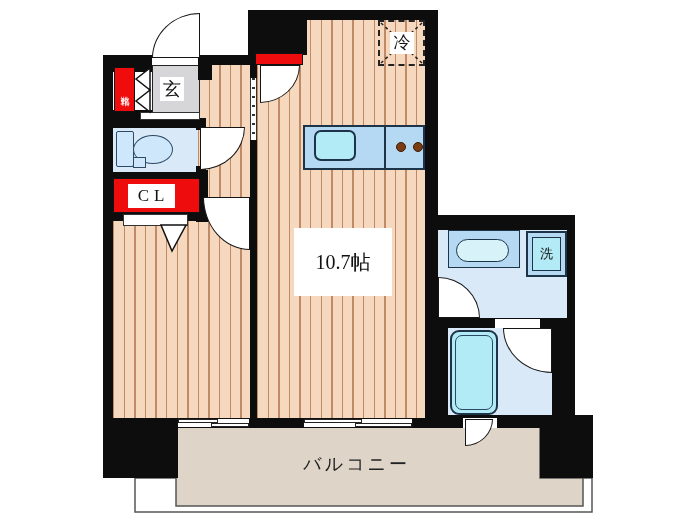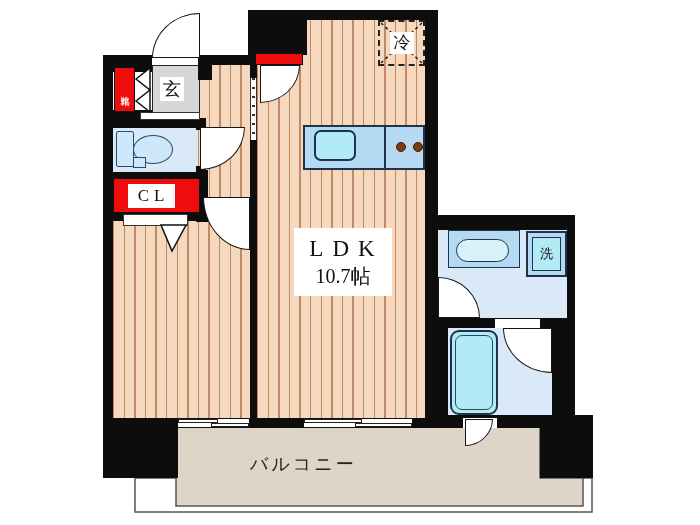--- a/index.html
+++ b/index.html
@@ -27,21 +27,21 @@
 </style>
 </head>
 <body>
 
 <div id="plan">
 
   <svg style="left:0;top:0" width="700" height="525">
     <polygon points="135,478 592,478 592,512 135,512" style="fill:#ffffff;stroke:var(--line,#555);stroke-width:1.5"></polygon>
     <polygon points="176,427 540,427 540,478 583,478 583,506 176,506" style="fill:var(--balcony,#ded5c8);stroke:var(--line,#555);stroke-width:1.5"></polygon>
   </svg>
-  <div class="abs lbl" style="left:250px;top:452px;width:160px;text-align:left;font-size:18px;letter-spacing:3px;color:#222;">バルコニー</div>
+  <div class="abs lbl" style="left:250px;top:452px;width:160px;text-align:right;font-size:18px;letter-spacing:3px;color:#222;">バルコニー</div>
 
   <div class="floor" style="left:198px;top:65px;width:52px;height:135px;"></div>
   <div class="gray" style="left:152px;top:65px;width:48px;height:48px;"></div>
   <div class="floor" style="left:257px;top:20px;width:168px;height:398px;"></div>
   <div class="floor" style="left:113px;top:220px;width:137px;height:198px;"></div>
   <div class="water" style="left:113px;top:126px;width:85px;height:46px;"></div>
   <div class="water" style="left:438px;top:230px;width:129px;height:88px;"></div>
   <div class="water" style="left:446px;top:326px;width:106px;height:89px;"></div>
 
   <div class="wall" style="left:248px;top:10px;width:185px;height:10px;"></div>
@@ -130,18 +130,17 @@
   <div class="door" style="left:465px;top:419px;width:28px;height:27px;border-bottom-right-radius:100% 100%;"></div>
 
   <div class="win" style="left:177px;top:418px;width:73px;height:10px;"></div>
   <div class="winpanel" style="left:178px;top:419px;width:40px;height:4px;"></div>
   <div class="winpanel" style="left:211px;top:423px;width:38px;height:4px;"></div>
   <div class="win" style="left:303px;top:418px;width:110px;height:10px;"></div>
   <div class="winpanel" style="left:304px;top:419px;width:58px;height:4px;"></div>
   <div class="winpanel" style="left:355px;top:423px;width:57px;height:4px;"></div>
 
   <div class="patch" style="left:294px;top:228px;width:98px;height:68px;">
-    <span class="lbl" style="font-size:23px;letter-spacing:9px;padding-left:7px;">LDK</span>
     <span class="lbl" style="font-size:20px;">10.7帖</span>
   </div>
   <div class="patch lbl" style="left:160px;top:77px;width:24px;height:24px;font-size:18px;">玄</div>
 
 </div>
 
 </body></html>

